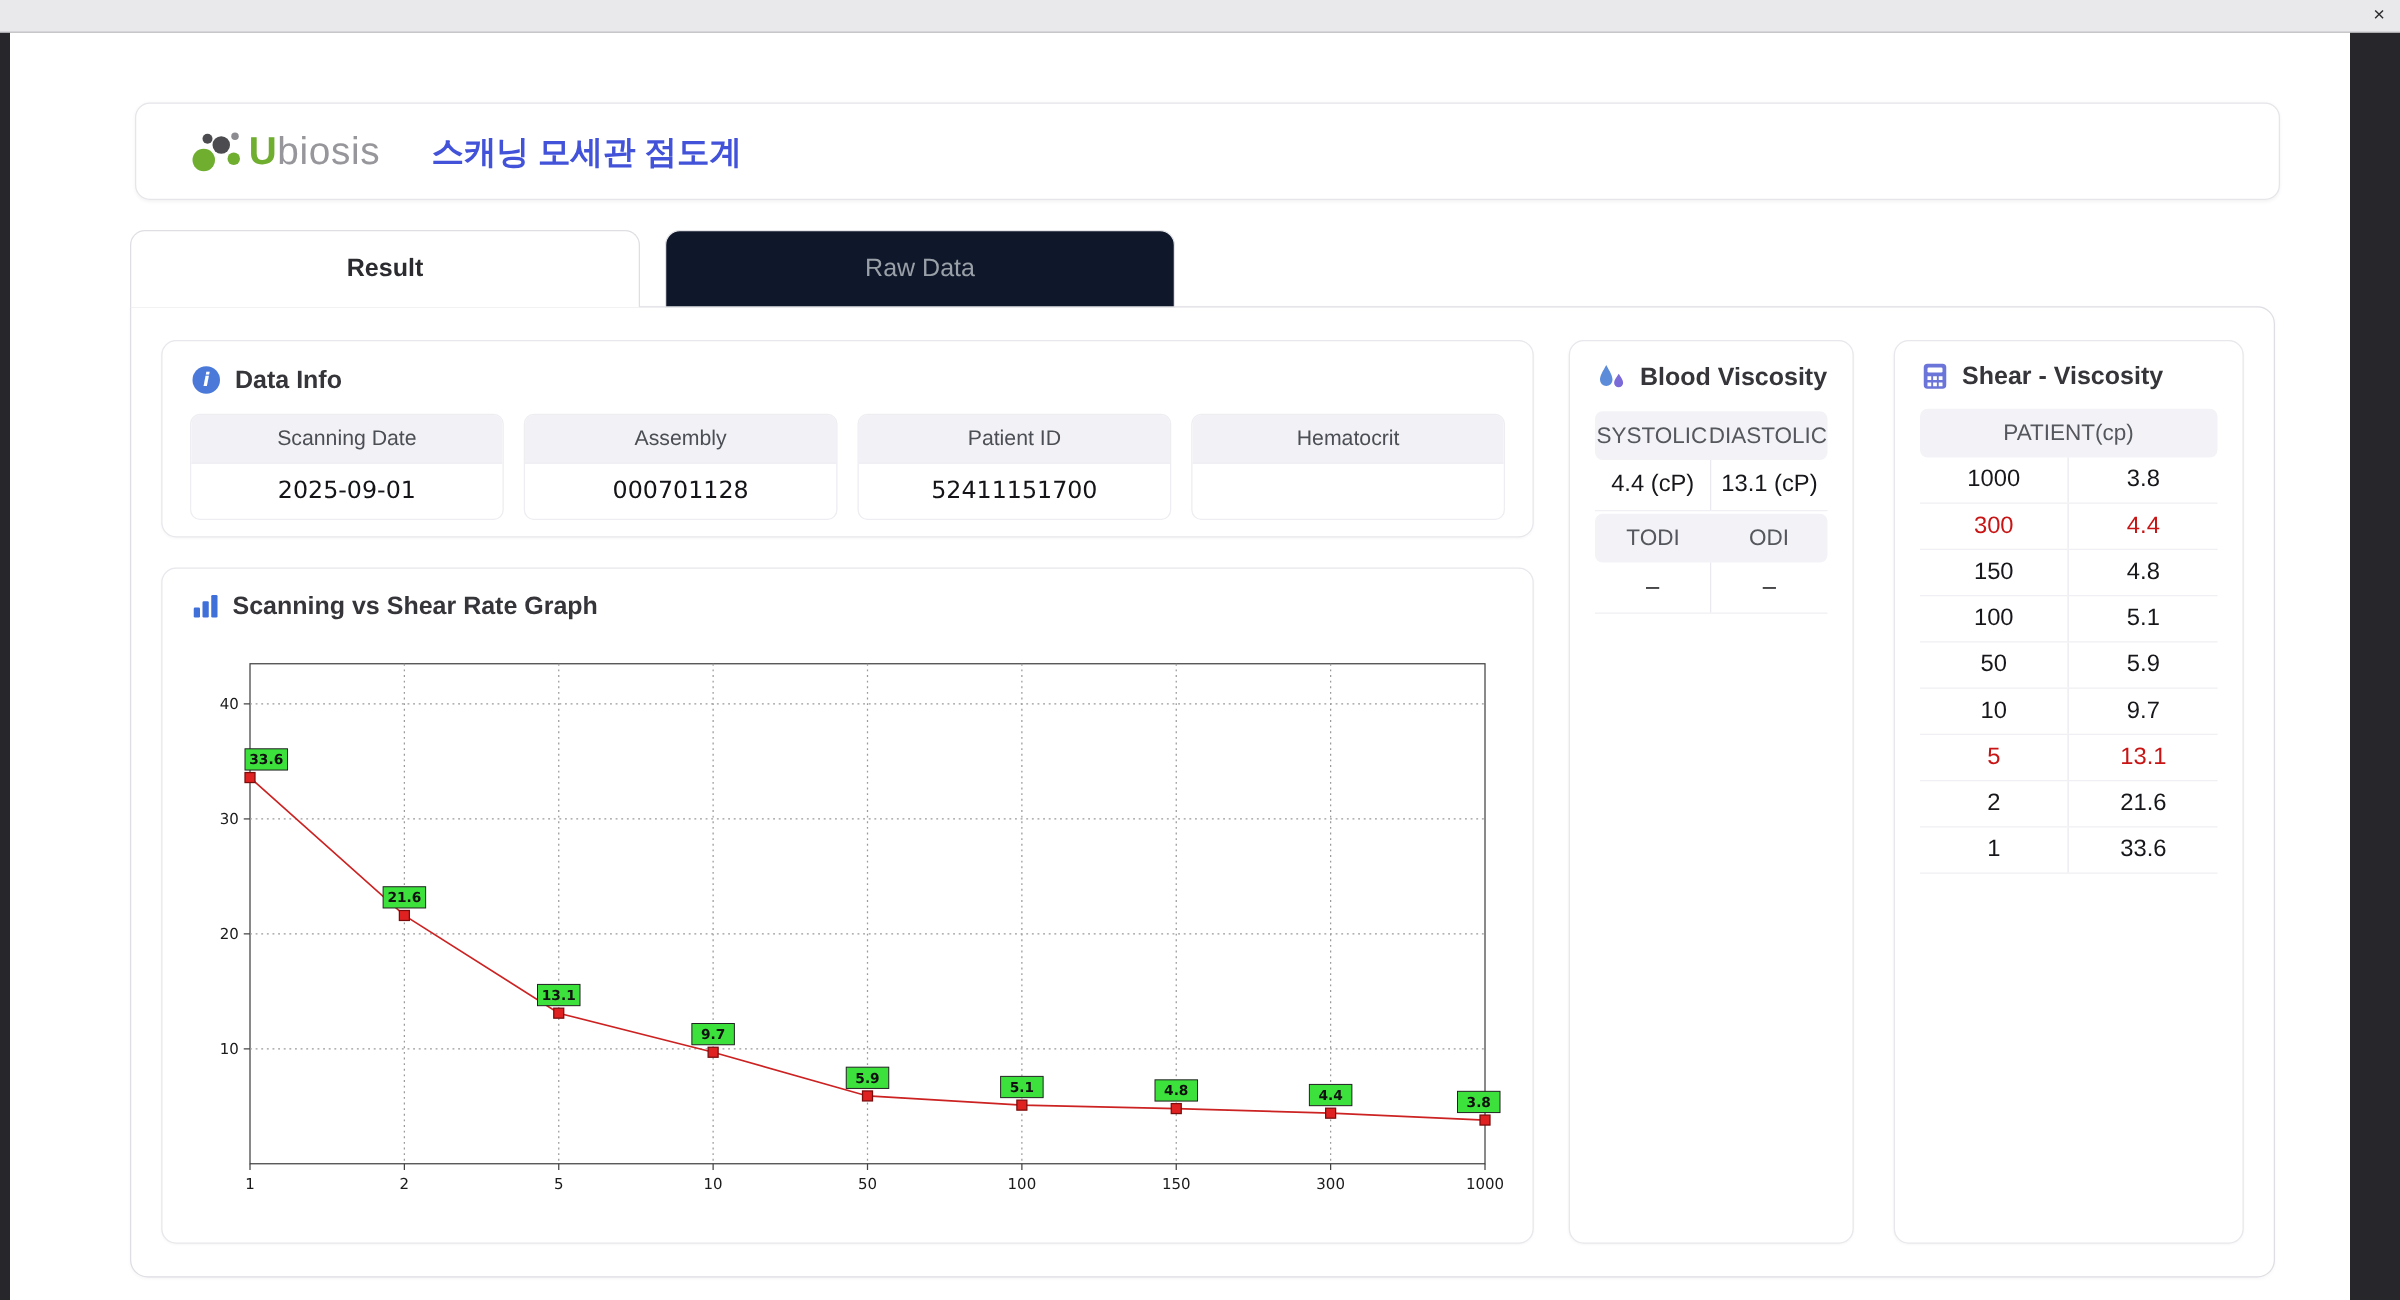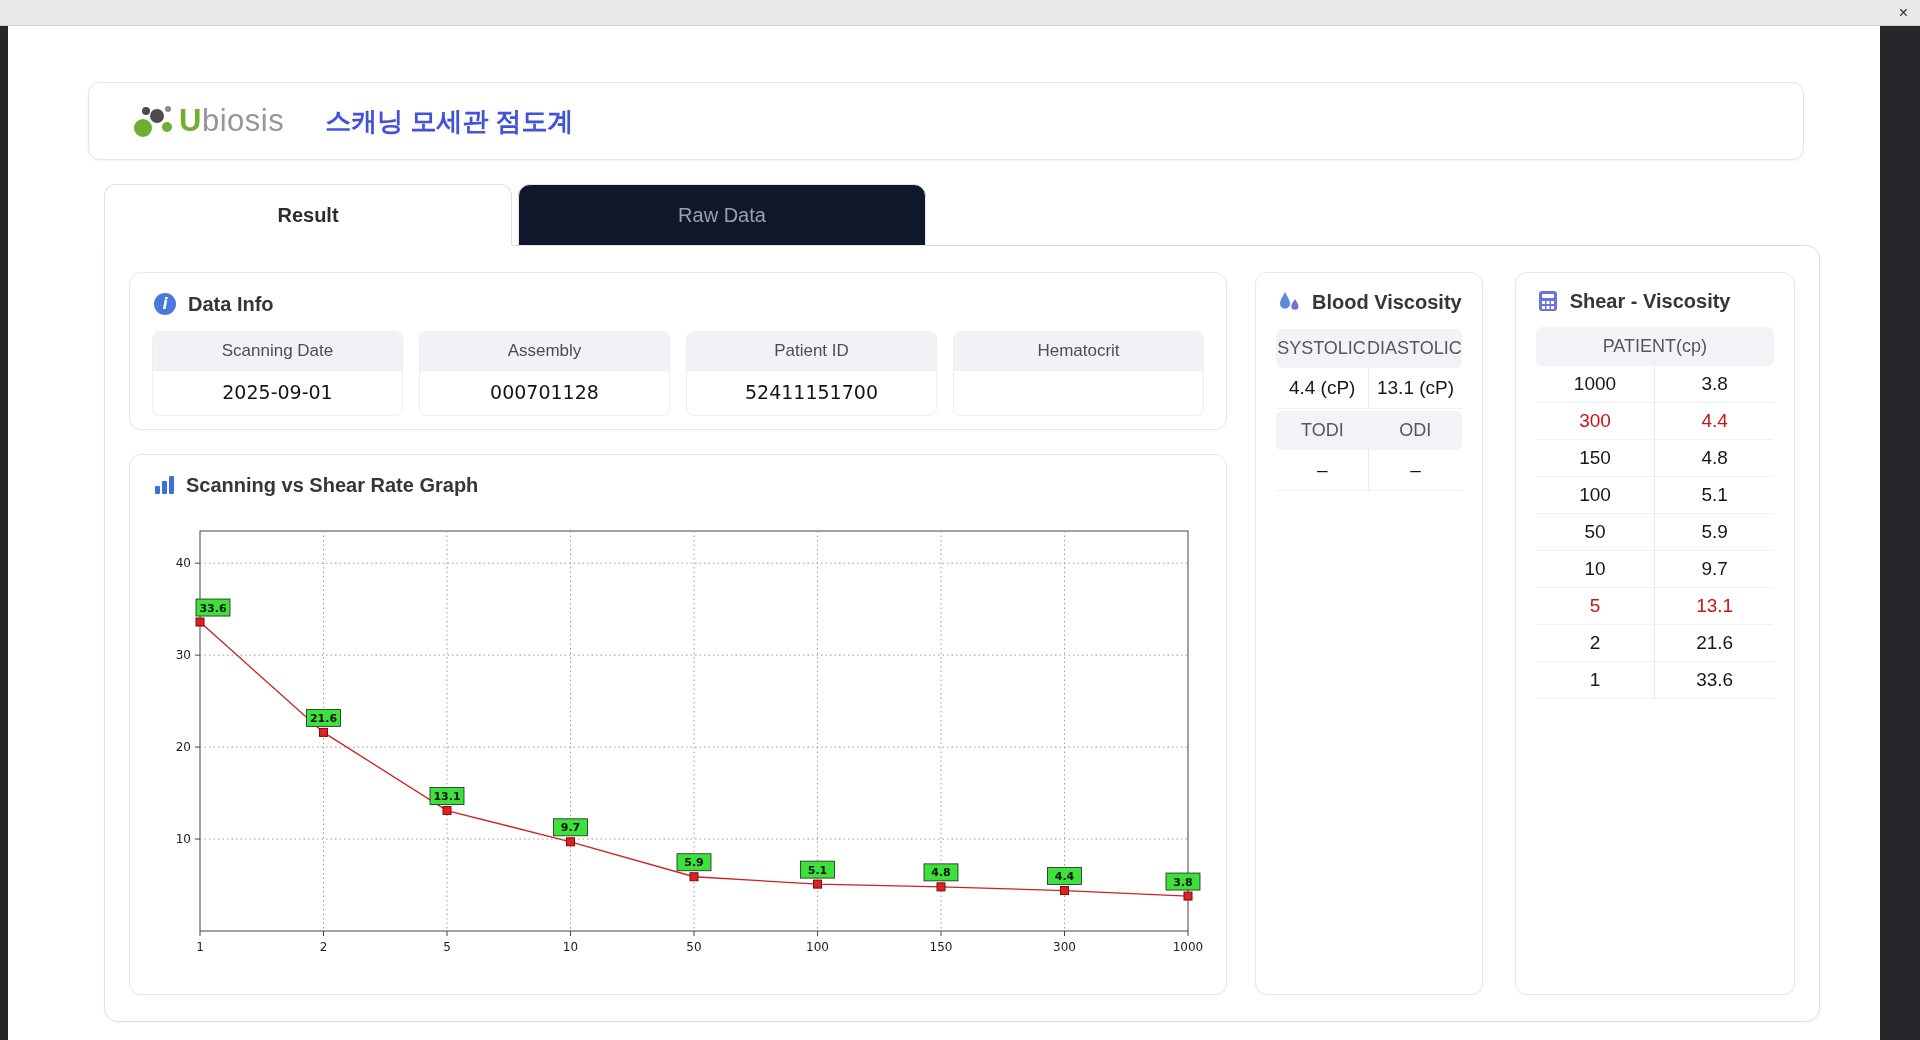--- a/index.html
+++ b/index.html
@@ -4,27 +4,27 @@
 <style>
   * { margin:0; padding:0; box-sizing:border-box; }
   html,body { width:1920px; height:1040px; }
   body { background:#26262b; font-family:"Liberation Sans", sans-serif; position:relative; overflow:hidden; }
 
   .titlebar { position:absolute; top:0; left:0; width:1920px; height:26px; background:#e9e9ec; border-bottom:1px solid #cfcfd3; z-index:20; }
   .close-btn { position:absolute; right:12px; top:3px; font-size:16px; color:#2c2c2e; cursor:pointer; line-height:20px; }
 
   .app-window { position:absolute; left:8px; top:26px; width:1872px; height:1014px; background:#ffffff; }
 
-  .header-card { position:absolute; left:80px; top:56px; width:1716px; height:78px; border:1px solid #e5e5ea; border-radius:12px; background:#fff; box-shadow:0 1px 3px rgba(20,20,40,.05); display:flex; align-items:center; padding:0 40px; }
+  .header-card { position:absolute; left:100px; top:56px; width:1716px; height:78px; border:1px solid #e5e5ea; border-radius:12px; background:#fff; box-shadow:0 1px 3px rgba(20,20,40,.05); display:flex; align-items:center; padding:0 40px; }
   .logo { display:flex; align-items:center; gap:4px; }
   .logo-text { font-size:31px; color:#96969b; letter-spacing:.5px; }
   .logo-accent { color:#6fae2f; font-weight:600; }
   .app-title { margin-left:41px; font-size:26px; font-weight:bold; color:#4353d9; }
 
-  .tabs { position:absolute; left:96px; top:158px; display:flex; gap:6px; z-index:5; }
+  .tabs { position:absolute; left:96px; top:158px; display:flex; gap:20px; z-index:5; }
   .tab { width:408px; height:62px; display:flex; align-items:center; justify-content:center; font-size:20px; color:#9aa0a8; background:#0f172a; border:1px solid #e3e3e8; border-radius:12px 12px 0 0; cursor:pointer; }
   .tab.active { background:#fff; color:#2c2c30; font-weight:bold; border-color:#dedee3; border-bottom:1px solid #fff; }
 
   .main-panel { position:absolute; left:96px; top:219px; width:1716px; height:777px; background:#fff; border:1px solid #dedee3; border-radius:0 14px 14px 14px; box-shadow:0 1px 3px rgba(20,20,40,.04); padding:26px 24px; display:flex; gap:28px; }
   .left-col { width:1098px; display:flex; flex-direction:column; gap:24px; }
   .right-col { flex:1; display:flex; flex-direction:row; gap:32px; }
 
   .card { border:1px solid #e7e7ec; border-radius:12px; background:#fff; box-shadow:0 1px 2px rgba(20,20,40,.03); }
   .card-title { display:flex; align-items:center; gap:10px; font-size:20px; font-weight:bold; color:#35353a; }
 

